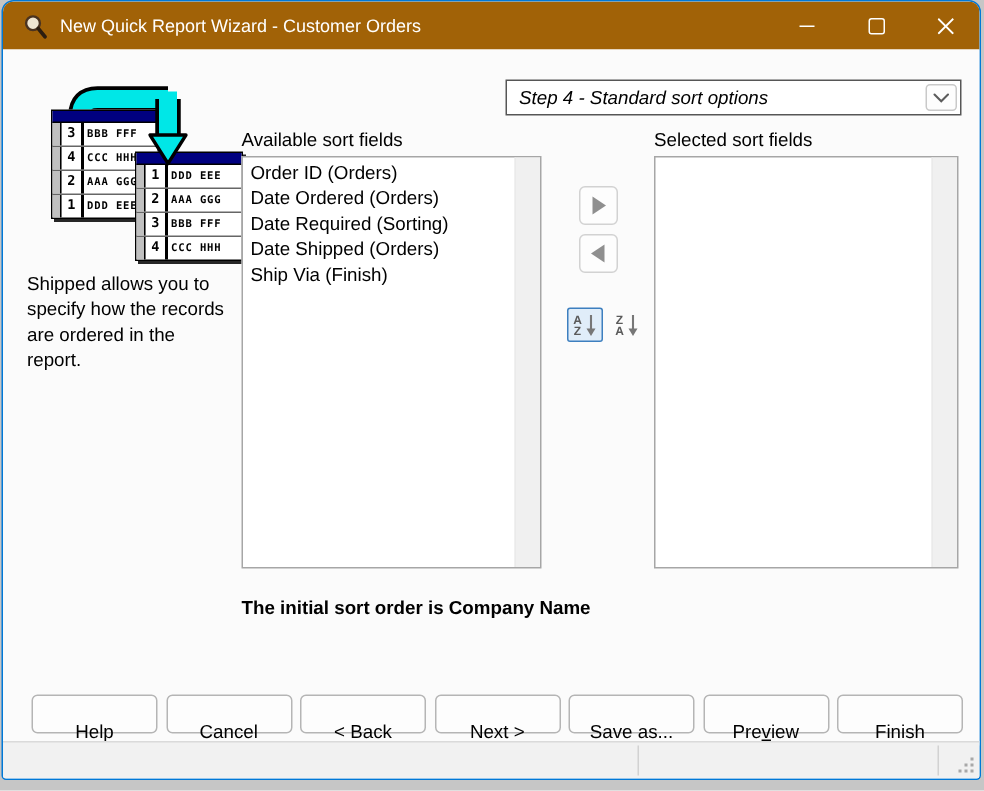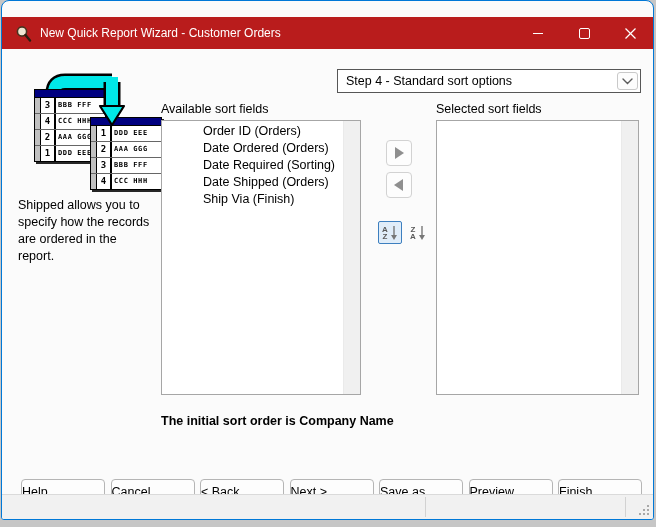--- a/index.html
+++ b/index.html
@@ -11,39 +11,39 @@
   }
   .window {
     position:absolute; left:1px; top:0; width:653px; height:520px;
     box-sizing:border-box;
     border:1px solid #0078d7;
     border-radius:8px 8px 3px 3px;
     overflow:hidden; background:#fbfbfb;
   }
   
   .titlebar {
-    height:32px; background:#b91c1c; display:flex; align-items:center;margin-top:16px;
+    height:32px; background:#a16207; display:flex; align-items:center;
   }
   .title-icon { margin-left:13px; width:17px; height:17px; flex:0 0 auto; }
   .title-text { color:#ffffff; font-size:12px; margin-left:8px; white-space:nowrap; }
   .win-controls { margin-left:auto; display:flex; height:100%; }
   .win-ctrl { width:46px; height:100%; display:flex; align-items:center; justify-content:center; }
   .min-glyph { width:10px; height:1px; background:#ffffff; }
   .max-glyph { width:9px; height:9px; border:1px solid #ffffff; border-radius:2px; }
 
   
   .client { position:relative; height:464px; background:#fbfbfb; }
 
   
   .combo {
     position:absolute; left:335px; top:20px; width:304px; height:24px;
     box-sizing:border-box; background:#ffffff; border:1px solid #565656;
     display:flex; align-items:center; cursor:default;
   }
-  .combo-value { font-size:12.5px; color:#000; padding-left:8px; flex:1; white-space:nowrap; overflow:hidden; }
+  .combo-value { font-size:12.5px; color:#000; padding-left:8px; flex:1; white-space:nowrap; overflow:hidden;font-style:italic; }
   .combo-btn {
     width:21px; height:18px; margin-right:2px; box-sizing:border-box;
     border:1px solid #c9c9c9; border-radius:3px; background:#fdfdfd;
     display:flex; align-items:center; justify-content:center;
   }
 
   
   .illustration { position:absolute; left:18px; top:22px; width:150px; height:138px; }
   .illustration svg.pipe { position:absolute; left:0; top:0; }
   .mini-table {
@@ -75,21 +75,21 @@
   
   .list-label { position:absolute; font-size:12.5px; color:#000; }
   .lbl-available { left:159px; top:53px; }
   .lbl-selected  { left:434px; top:53px; }
   .listbox {
     position:absolute; top:71px; height:275px; box-sizing:border-box;
     background:#ffffff; border:1px solid #a6a6a6;
   }
   .list-available { left:159px; width:200px; }
   .list-selected  { left:434px; width:203px; }
-  .list-items { position:absolute; left:0; top:0; right:17px; bottom:0; padding-top:2px; overflow:hidden;margin-left:36px; }
+  .list-items { position:absolute; left:0; top:0; right:17px; bottom:0; padding-top:2px; overflow:hidden; }
   .list-item { font-size:12.5px; line-height:17px; padding-left:5px; white-space:nowrap; color:#000; }
   .scroll-track {
     position:absolute; top:0; right:0; width:16px; height:100%;
     background:#f0f0f0; border-left:1px solid #eaeaea;
   }
 
   
   .xfer-btn {
     position:absolute; left:384px; width:26px; height:26px; box-sizing:border-box;
     border:1px solid #d2d2d2; border-radius:4px; background:#fdfdfd;
@@ -118,22 +118,22 @@
 
   
   .footer-buttons {
     position:absolute; left:19px; top:430px; width:621px; height:26px;
     display:flex; justify-content:space-between;
   }
   .btn {
     width:84px; height:26px; box-sizing:border-box;
     background:#fdfdfd; border:1px solid #b5b5b5; border-radius:4px;
     font-family:"Liberation Sans", sans-serif;
-    font-size:12.5px; color:#000; text-align:left; line-height:24px;
-    padding:0; cursor:default;
+    font-size:12.5px; color:#000; text-align:center; line-height:24px;
+    padding:12px; cursor:default;
   }
   .btn u { text-decoration:underline; text-underline-offset:1px; }
 
   
   .statusbar {
     position:absolute; left:0; right:0; bottom:0; height:24px;
     background:#f1f1f1; border-top:1px solid #dadada;
   }
   .sb-sep { position:absolute; top:2px; bottom:2px; width:1px; background:#d2d2d2; }
   .sb-sep-1 { left:423px; }

